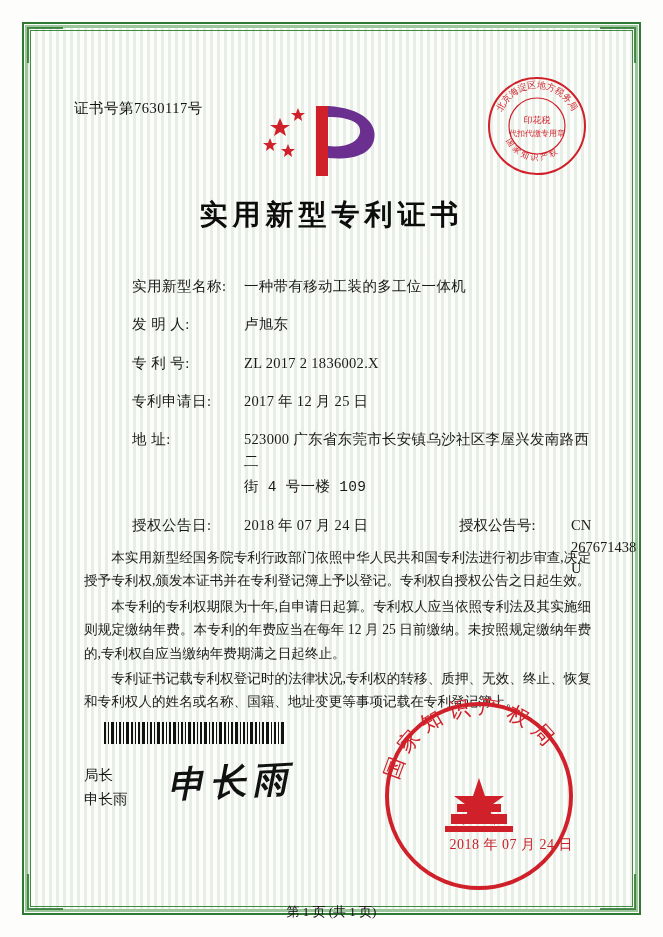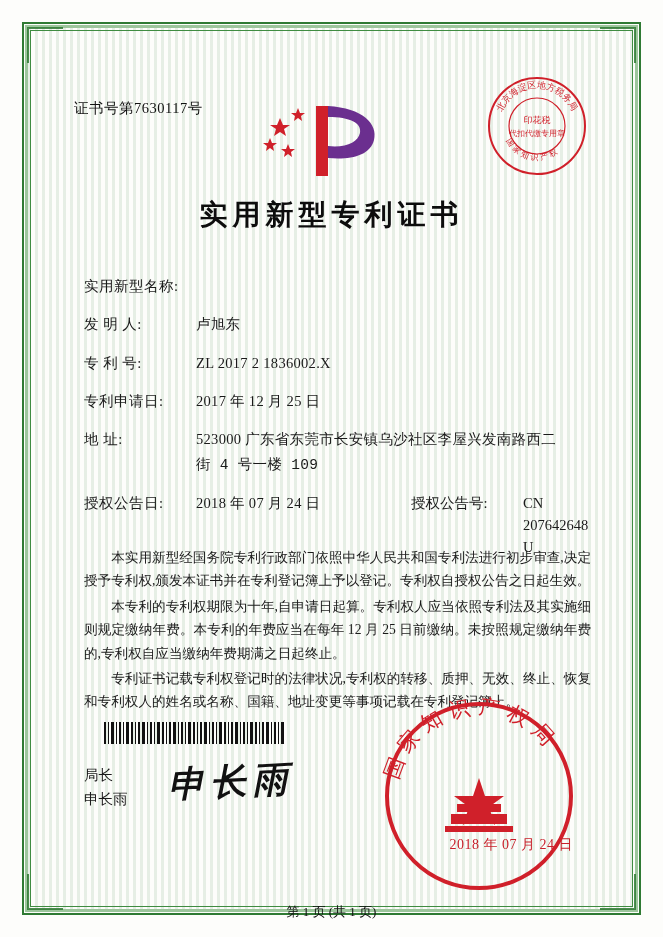--- a/index.html
+++ b/index.html
@@ -107,20 +107,21 @@
     left: 38px;
     right: 16px;
     top: 230px;
     font-size: 14.5px;
     line-height: 1.5;
   }
   .field-row {
     display: flex;
     margin-bottom: 16.5px;
     align-items: flex-start;
+    margin-left: 48px;
   }
   .field-label {
     width: 112px;
     flex: 0 0 112px;
     letter-spacing: .5px;
     white-space: nowrap;
   }
   .field-value {
     flex: 1;
     letter-spacing: .3px;
@@ -253,20 +254,21 @@
         <text x="52" y="62" font-size="8" fill="#d0202a" text-anchor="middle" font-family="DejaVu Sans, sans-serif">代扣代缴专用章</text>
       </svg>
     </div>
 
     <div class="title">实用新型专利证书</div>
 
     <div class="fields">
 
       <div class="field-row">
         <div class="field-label">实用新型名称:</div>
+        <div class="field-value">一种带有移动工装的多工位一体机</div>
       </div>
 
       <div class="field-row">
         <div class="field-label">发 明 人:</div>
         <div class="field-value">卢旭东</div>
       </div>
 
       <div class="field-row">
         <div class="field-label">专 利 号:</div>
         <div class="field-value">ZL 2017 2 1836002.X</div>
@@ -283,21 +285,21 @@
         <div class="field-value">
           <span>523000 广东省东莞市长安镇乌沙社区李屋兴发南路西二</span>
           <span class="line2">街 4 号一楼 109</span>
         </div>
       </div>
 
       <div class="field-row two-col">
         <div class="field-label">授权公告日:</div>
         <div class="field-value">2018 年 07 月 24 日</div>
         <div class="sec-label">授权公告号:</div>
-        <div class="sec-value">CN 207642648 U</div>
+        <div class="sec-value">CN 267671438 U</div>
       </div>
 
     </div>
 
     <div class="paras">
       <p>本实用新型经国务院专利行政部门依照中华人民共和国专利法进行初步审查,决定授予专利权,颁发本证书并在专利登记簿上予以登记。专利权自授权公告之日起生效。</p>
       <p>本专利的专利权期限为十年,自申请日起算。专利权人应当依照专利法及其实施细则规定缴纳年费。本专利的年费应当在每年 12 月 25 日前缴纳。未按照规定缴纳年费的,专利权自应当缴纳年费期满之日起终止。</p>
       <p>专利证书记载专利权登记时的法律状况,专利权的转移、质押、无效、终止、恢复和专利权人的姓名或名称、国籍、地址变更等事项记载在专利登记簿上。</p>
     </div>
 

